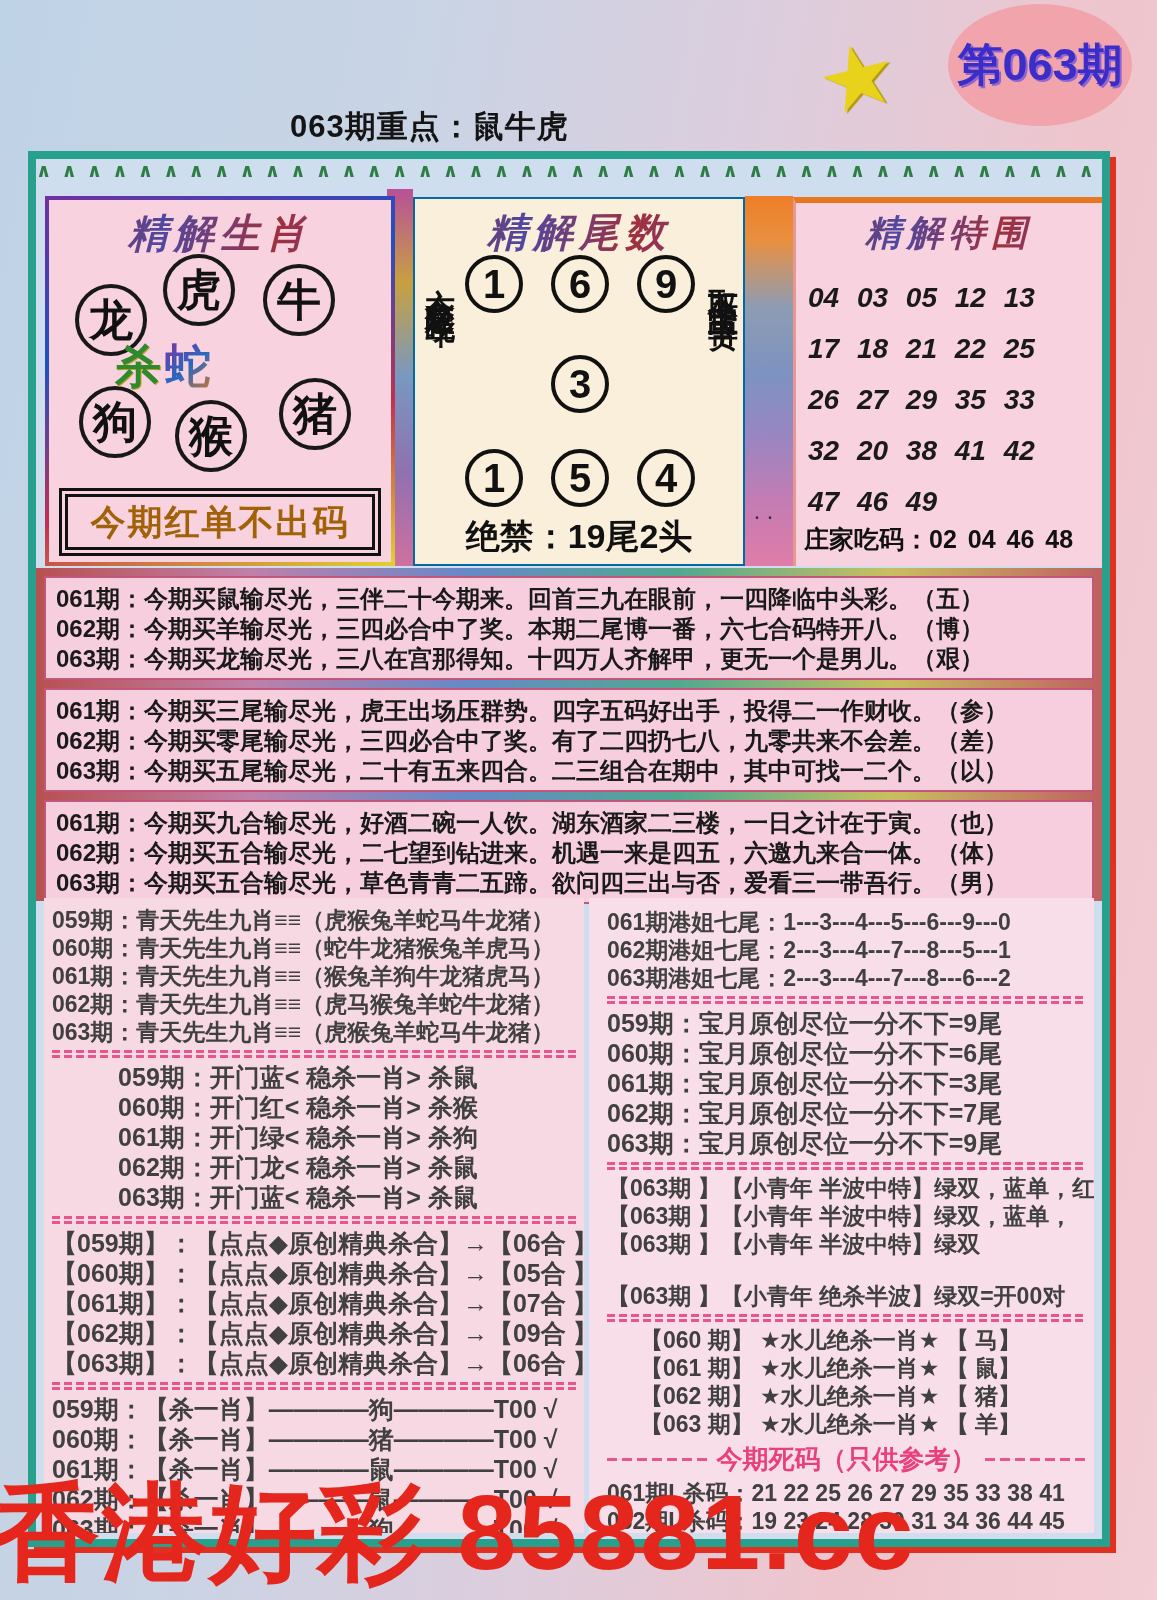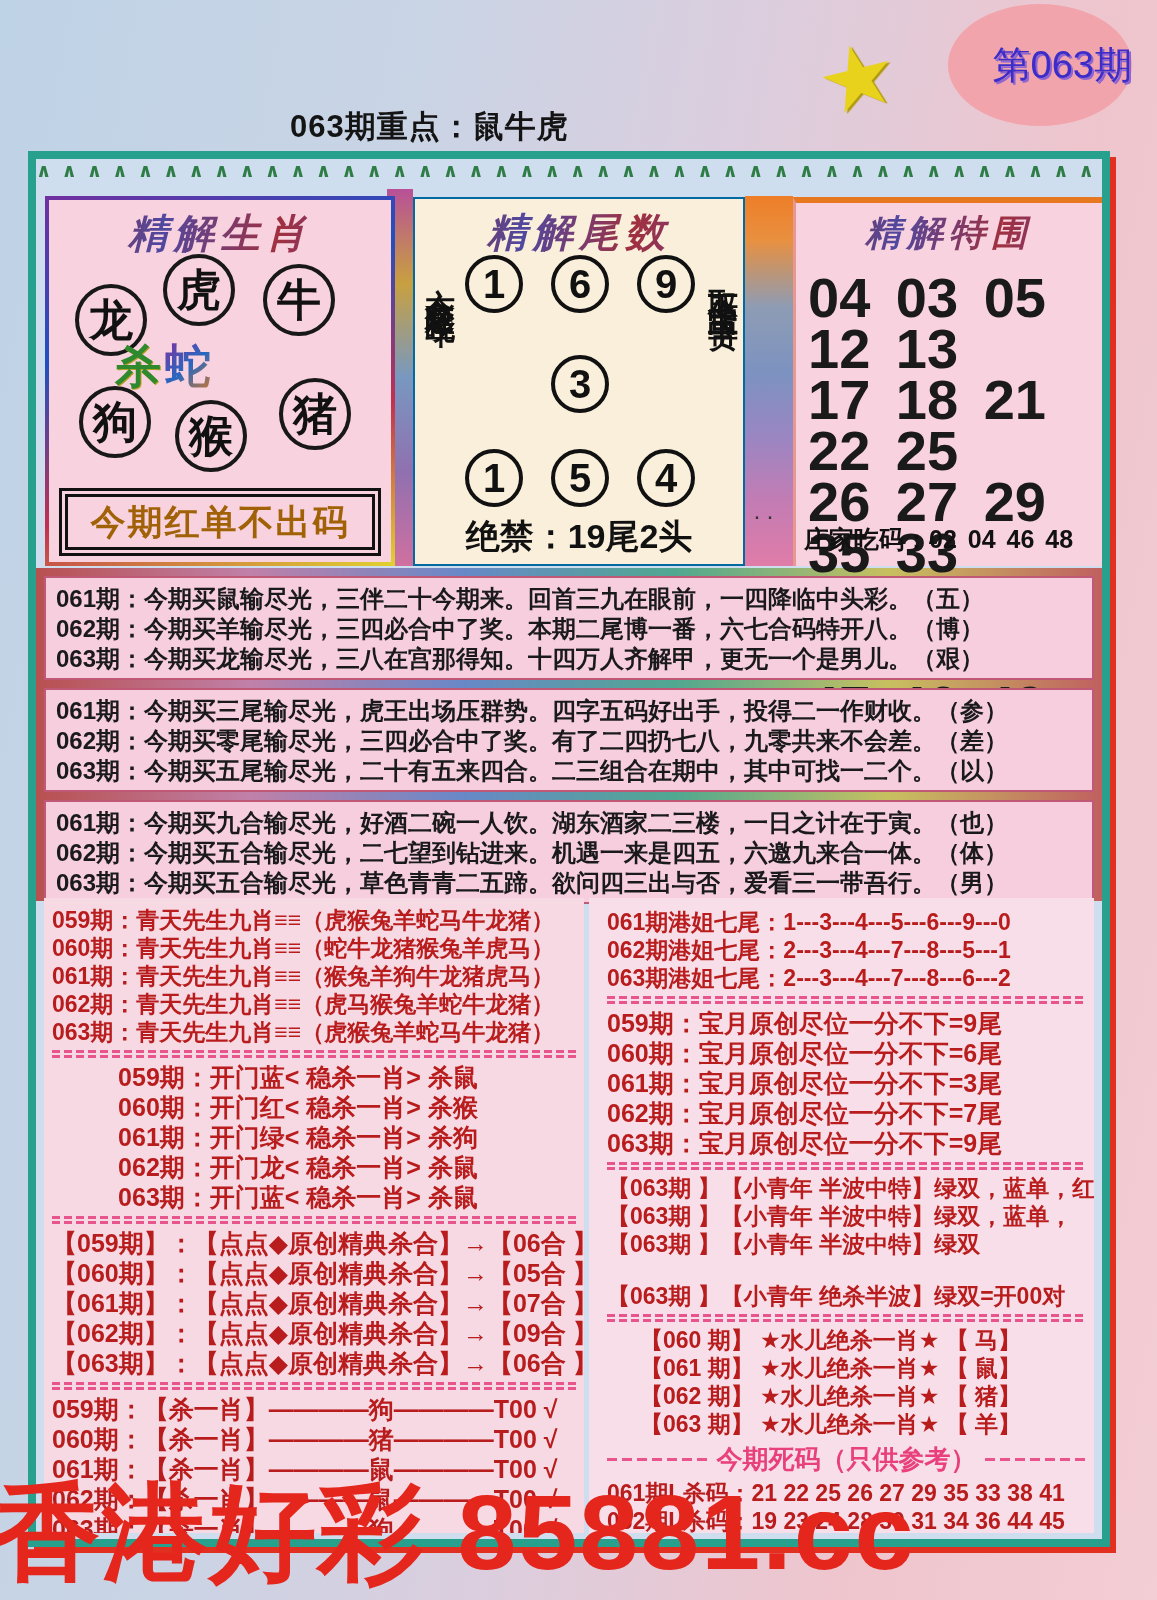--- a/index.html
+++ b/index.html
@@ -7,21 +7,21 @@
     background:linear-gradient(100deg,#bfd3e6 0%,#c9d4e5 30%,#ddcddd 55%,#efc5cd 78%,#f3ced4 100%);
     font-family:"Liberation Sans","DejaVu Sans",sans-serif;}
   .abs{position:absolute;}
   
   .main-title{left:518px;top:14px;font-size:86px;font-weight:bold;font-style:italic;letter-spacing:4px;
     background:linear-gradient(100deg,#2a9a7a 0%,#cc2848 30%,#8838a0 55%,#cc3838 78%,#a04818 100%);
     -webkit-background-clip:text;background-clip:text;color:transparent;}
   .title-star{left:818px;top:26px;font-size:88px;color:#e8d21c;transform:rotate(-14deg);
     text-shadow:2px 2px 1px #b09a10;}
   .issue-circle{left:948px;top:4px;width:184px;height:122px;background:#f2a4ac;border-radius:50%;
-    display:flex;align-items:center;justify-content:flex-end;font-size:38px;font-weight:normal;
+    display:flex;align-items:center;justify-content:center;font-size:45px;font-weight:bold;
     color:#3c2cc8;text-shadow:2px 2px 0 #8f66d0;}
   .subtitle{left:290px;top:106px;font-size:31px;font-weight:bold;color:#141414;letter-spacing:1px;}
   
   .frame{left:28px;top:151px;width:1082px;height:1396px;box-sizing:border-box;
     border:8px solid #27a08e;box-shadow:6px 6px 0 #e23020;background:#cfdeee;}
   .zigzag{position:absolute;left:0;right:0;top:0;height:26px;overflow:hidden;white-space:nowrap;
     color:#2f7d46;font-size:19px;font-weight:bold;letter-spacing:10px;line-height:24px;}
   .rainbow-v{position:absolute;left:351px;top:30px;width:26px;height:377px;
     background:linear-gradient(180deg,#b85098,#c8a040,#7898c0,#9070b0,#d070a0);}
   .stripe{position:absolute;left:709px;top:37px;width:48px;height:370px;
@@ -52,33 +52,33 @@
   .tleft{left:4px;top:66px;}.tright{right:0px;top:66px;}
   .tcircle{position:absolute;width:58px;height:58px;border:4px solid #111;border-radius:50%;box-sizing:border-box;
     display:flex;align-items:center;justify-content:center;font-size:40px;font-weight:bold;color:#111;}
   .t1{left:50px;top:56px}.t2{left:136px;top:56px}.t3{left:222px;top:56px}
   .t4{left:136px;top:156px}
   .t5{left:50px;top:250px}.t6{left:136px;top:250px}.t7{left:222px;top:250px}
   .tfooter{position:absolute;left:0;right:0;bottom:4px;text-align:center;font-size:34px;font-weight:bold;color:#111;}
   .special{left:757px;top:38px;width:309px;height:369px;background:#f8d2de;
     border-top:6px solid #e87820;border-left:3px solid #e89890;}
   .special .panel-title{font-size:36px;}
-  .snums{margin-top:14px;padding-left:12px;font-size:56px;font-weight:bold;color:#1a1a1a;line-height:51px;word-spacing:10px;}
+  .snums{margin-top:14px;padding-left:12px;font-size:28px;font-weight:bold;color:#1a1a1a;line-height:51px;word-spacing:10px;font-style:italic;}
   .sfooter{position:absolute;bottom:10px;left:8px;font-size:25px;font-weight:bold;color:#111;word-spacing:4px;}
   
   .vblock{position:absolute;left:8px;width:1050px;height:104px;background:#f6cede;border:2px solid #c05878;
     box-sizing:border-box;padding:6px 10px;}
   .vb1{top:417px}.vb2{top:529px}.vb3{top:641px}
   .vline{font-size:24px;font-weight:600;color:#1a1a1a;line-height:30px;white-space:nowrap;}
   
   .bottom{position:absolute;left:8px;right:8px;top:739px;bottom:6px;display:flex;gap:5px;}
   .bcol{box-sizing:border-box;overflow:hidden;}
   .bleft{width:540px;background:#f6d9e3;padding:8px 0 0 8px;}
   .bright{flex:1;background:#f8dee8;padding:10px 0 0 18px;}
-  .bline{font-size:23px;font-weight:600;color:#b91c1c;line-height:28px;white-space:nowrap;}
+  .bline{font-size:23px;font-weight:600;color:#404040;line-height:28px;white-space:nowrap;}
   .center{text-align:center;margin-right:40px;}
   .big{font-size:25px;line-height:30px;}
   .sep{height:8px;margin:4px 8px 4px 0;
     background:repeating-linear-gradient(90deg,#e8548c 0 8px,rgba(0,0,0,0) 8px 12px) top/100% 3px no-repeat,
                repeating-linear-gradient(90deg,#e8548c 0 8px,rgba(0,0,0,0) 8px 12px) bottom/100% 3px no-repeat;}
   .gap{height:24px;}
   .deadsep{display:flex;align-items:center;gap:8px;margin:4px 8px 2px 0;}
   .dline{flex:1;height:3px;background:repeating-linear-gradient(90deg,#e8548c 0 10px,rgba(0,0,0,0) 10px 15px);}
   .dtext{font-size:26px;font-weight:bold;color:#e8407c;white-space:nowrap;}
   

